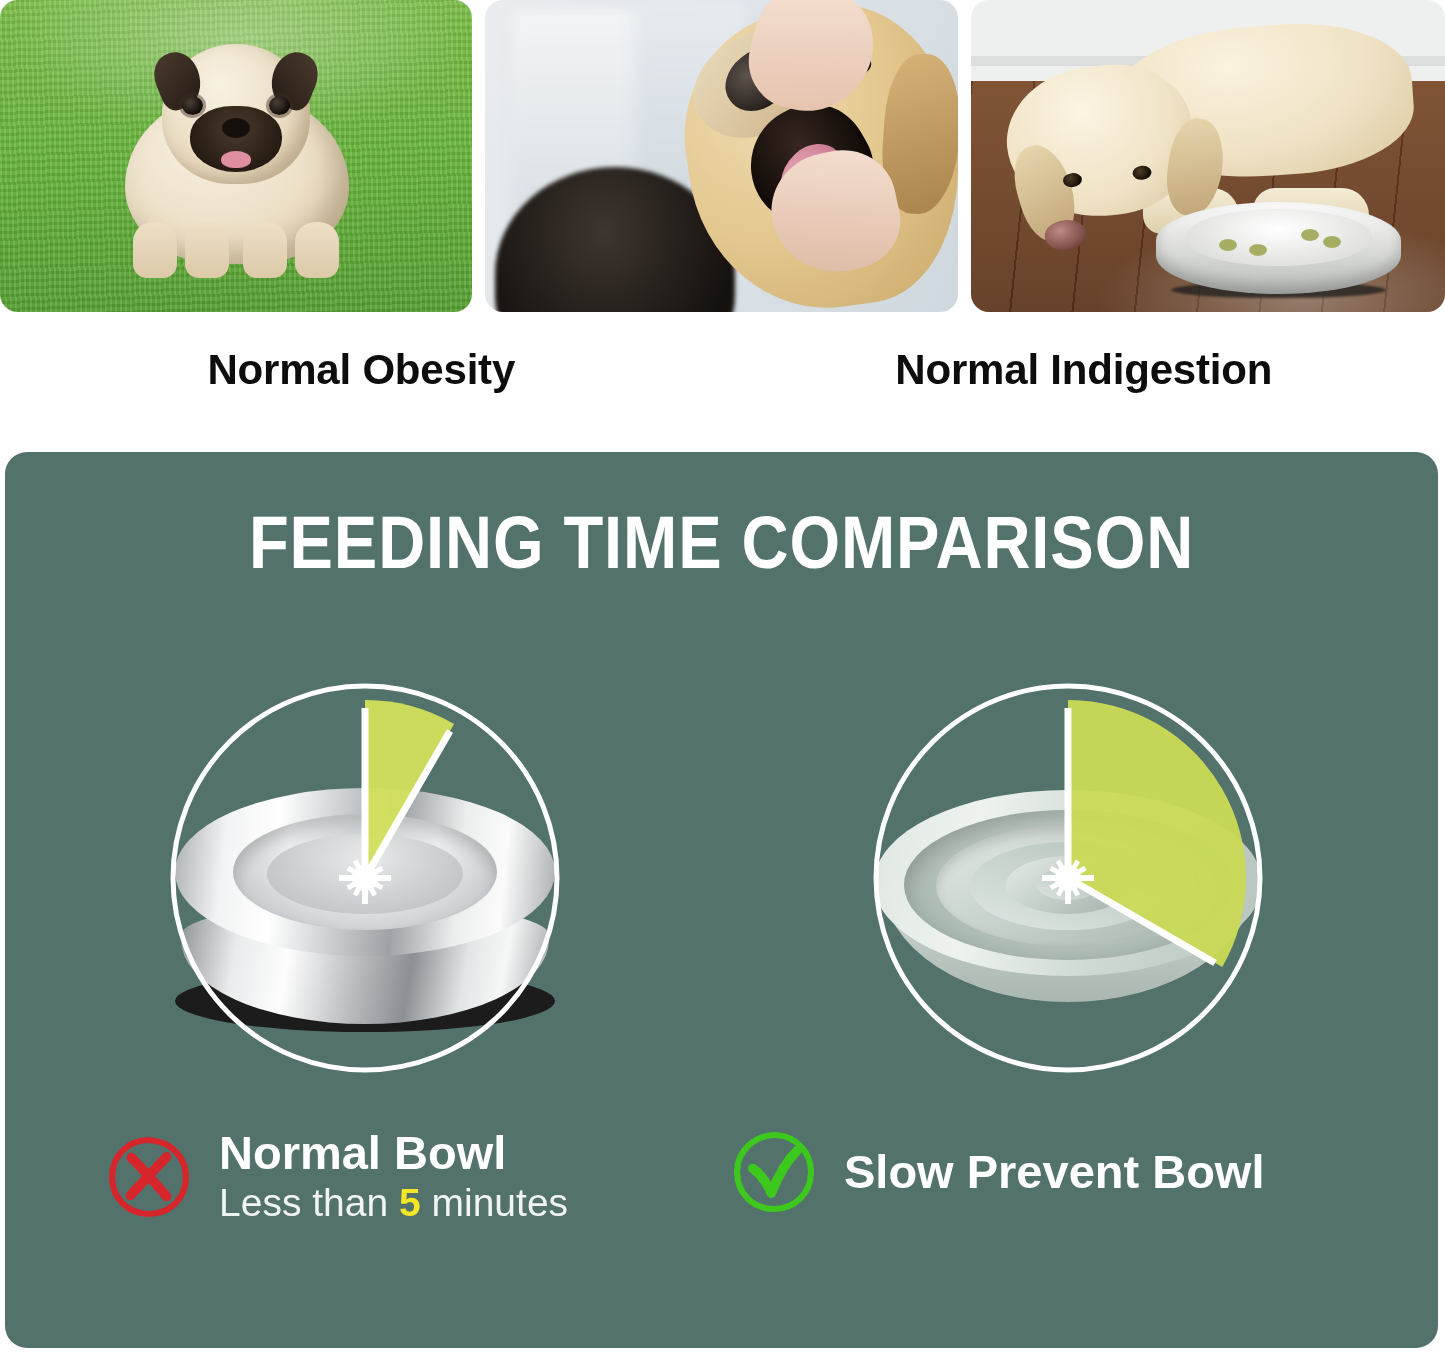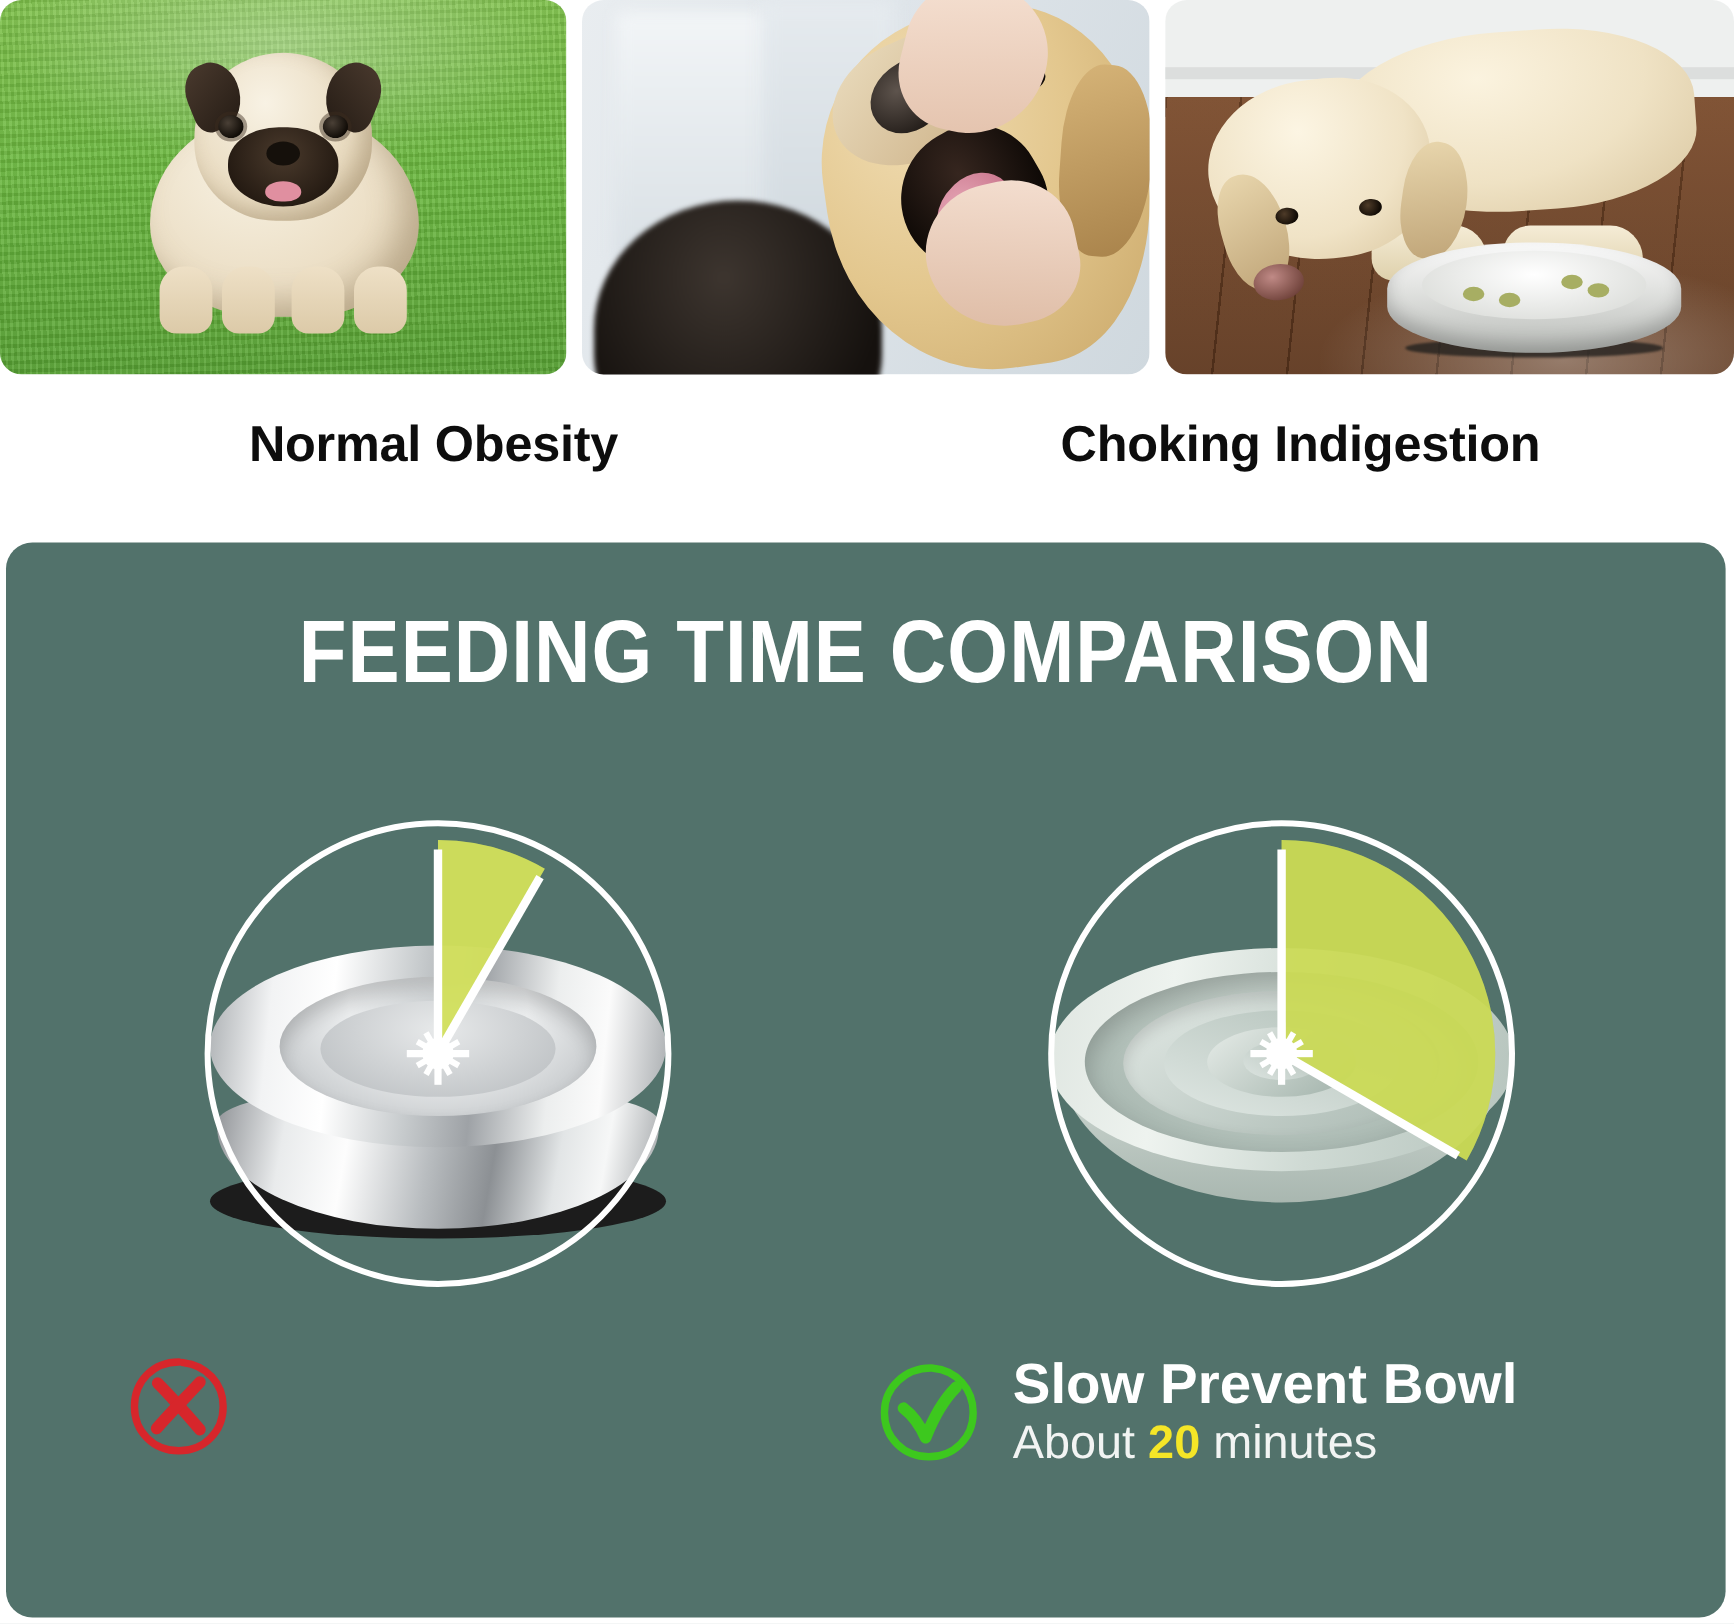--- a/index.html
+++ b/index.html
@@ -364,21 +364,21 @@
         <div class="bowl3-kib" style="left:34%; top:60%;"></div>
         <div class="bowl3-kib" style="left:62%; top:34%;"></div>
         <div class="bowl3-kib" style="left:74%; top:46%;"></div>
       </div>
     </div>
   </div>
 </div>
 
 <div class="captions">
   <div class="caption">Normal Obesity</div>
-  <div class="caption">Choking Indigestion</div>
+  <div class="caption">Normal Indigestion</div>
 </div>
 
 <div class="panel">
   <div class="panel-title">FEEDING TIME COMPARISON</div>
 </div>
 
 <div class="clock left">
   <div class="bowl-wrap">
     <div class="nbowl">
       <div class="nbowl-shadowring"></div>
@@ -461,30 +461,33 @@
 </div>
 
 <div class="labels">
 
   <div class="label-block lb-left">
     <svg class="mark-icon" viewBox="0 0 100 100">
       <path d="M50 8 C26 8 8 26 8 50 C8 74 26 92 50 92 C74 92 92 74 92 50 C92 28 76 11 54 8.5" fill="none" stroke="#D7262B" stroke-width="7" stroke-linecap="round"></path>
       <path d="M30 28 C40 38 58 58 70 72" fill="none" stroke="#D7262B" stroke-width="11" stroke-linecap="round"></path>
       <path d="M70 27 C60 38 40 58 29 71" fill="none" stroke="#D7262B" stroke-width="11" stroke-linecap="round"></path>
     </svg>
+    <div class="label-text">
+      <div class="label-title">Normal Bowl</div>
+      <div class="label-sub">
+        <span>Less than</span>
+        <span class="hl">5</span>
+        <span>minutes</span>
+      </div>
+    </div>
   </div>
 
   <div class="label-block lb-right">
     <svg class="mark-icon" viewBox="0 0 100 100">
       <path d="M52 8 C28 8 8 26 8 50 C8 74 26 92 50 92 C74 92 92 74 92 50 C92 28 76 10 54 8.2" fill="none" stroke="#3DC81E" stroke-width="7" stroke-linecap="round"></path>
       <path d="M26 46 C34 52 42 63 47 74 C54 56 64 38 76 26" fill="none" stroke="#3DC81E" stroke-width="11" stroke-linecap="round" stroke-linejoin="round"></path>
     </svg>
     <div class="label-text">
       <div class="label-title">Slow Prevent Bowl</div>
-      <div class="label-sub">
-        <span>About</span>
-        <span class="hl">20</span>
-        <span>minutes</span>
-      </div>
     </div>
   </div>
 
 </div>
 
 </body></html>

